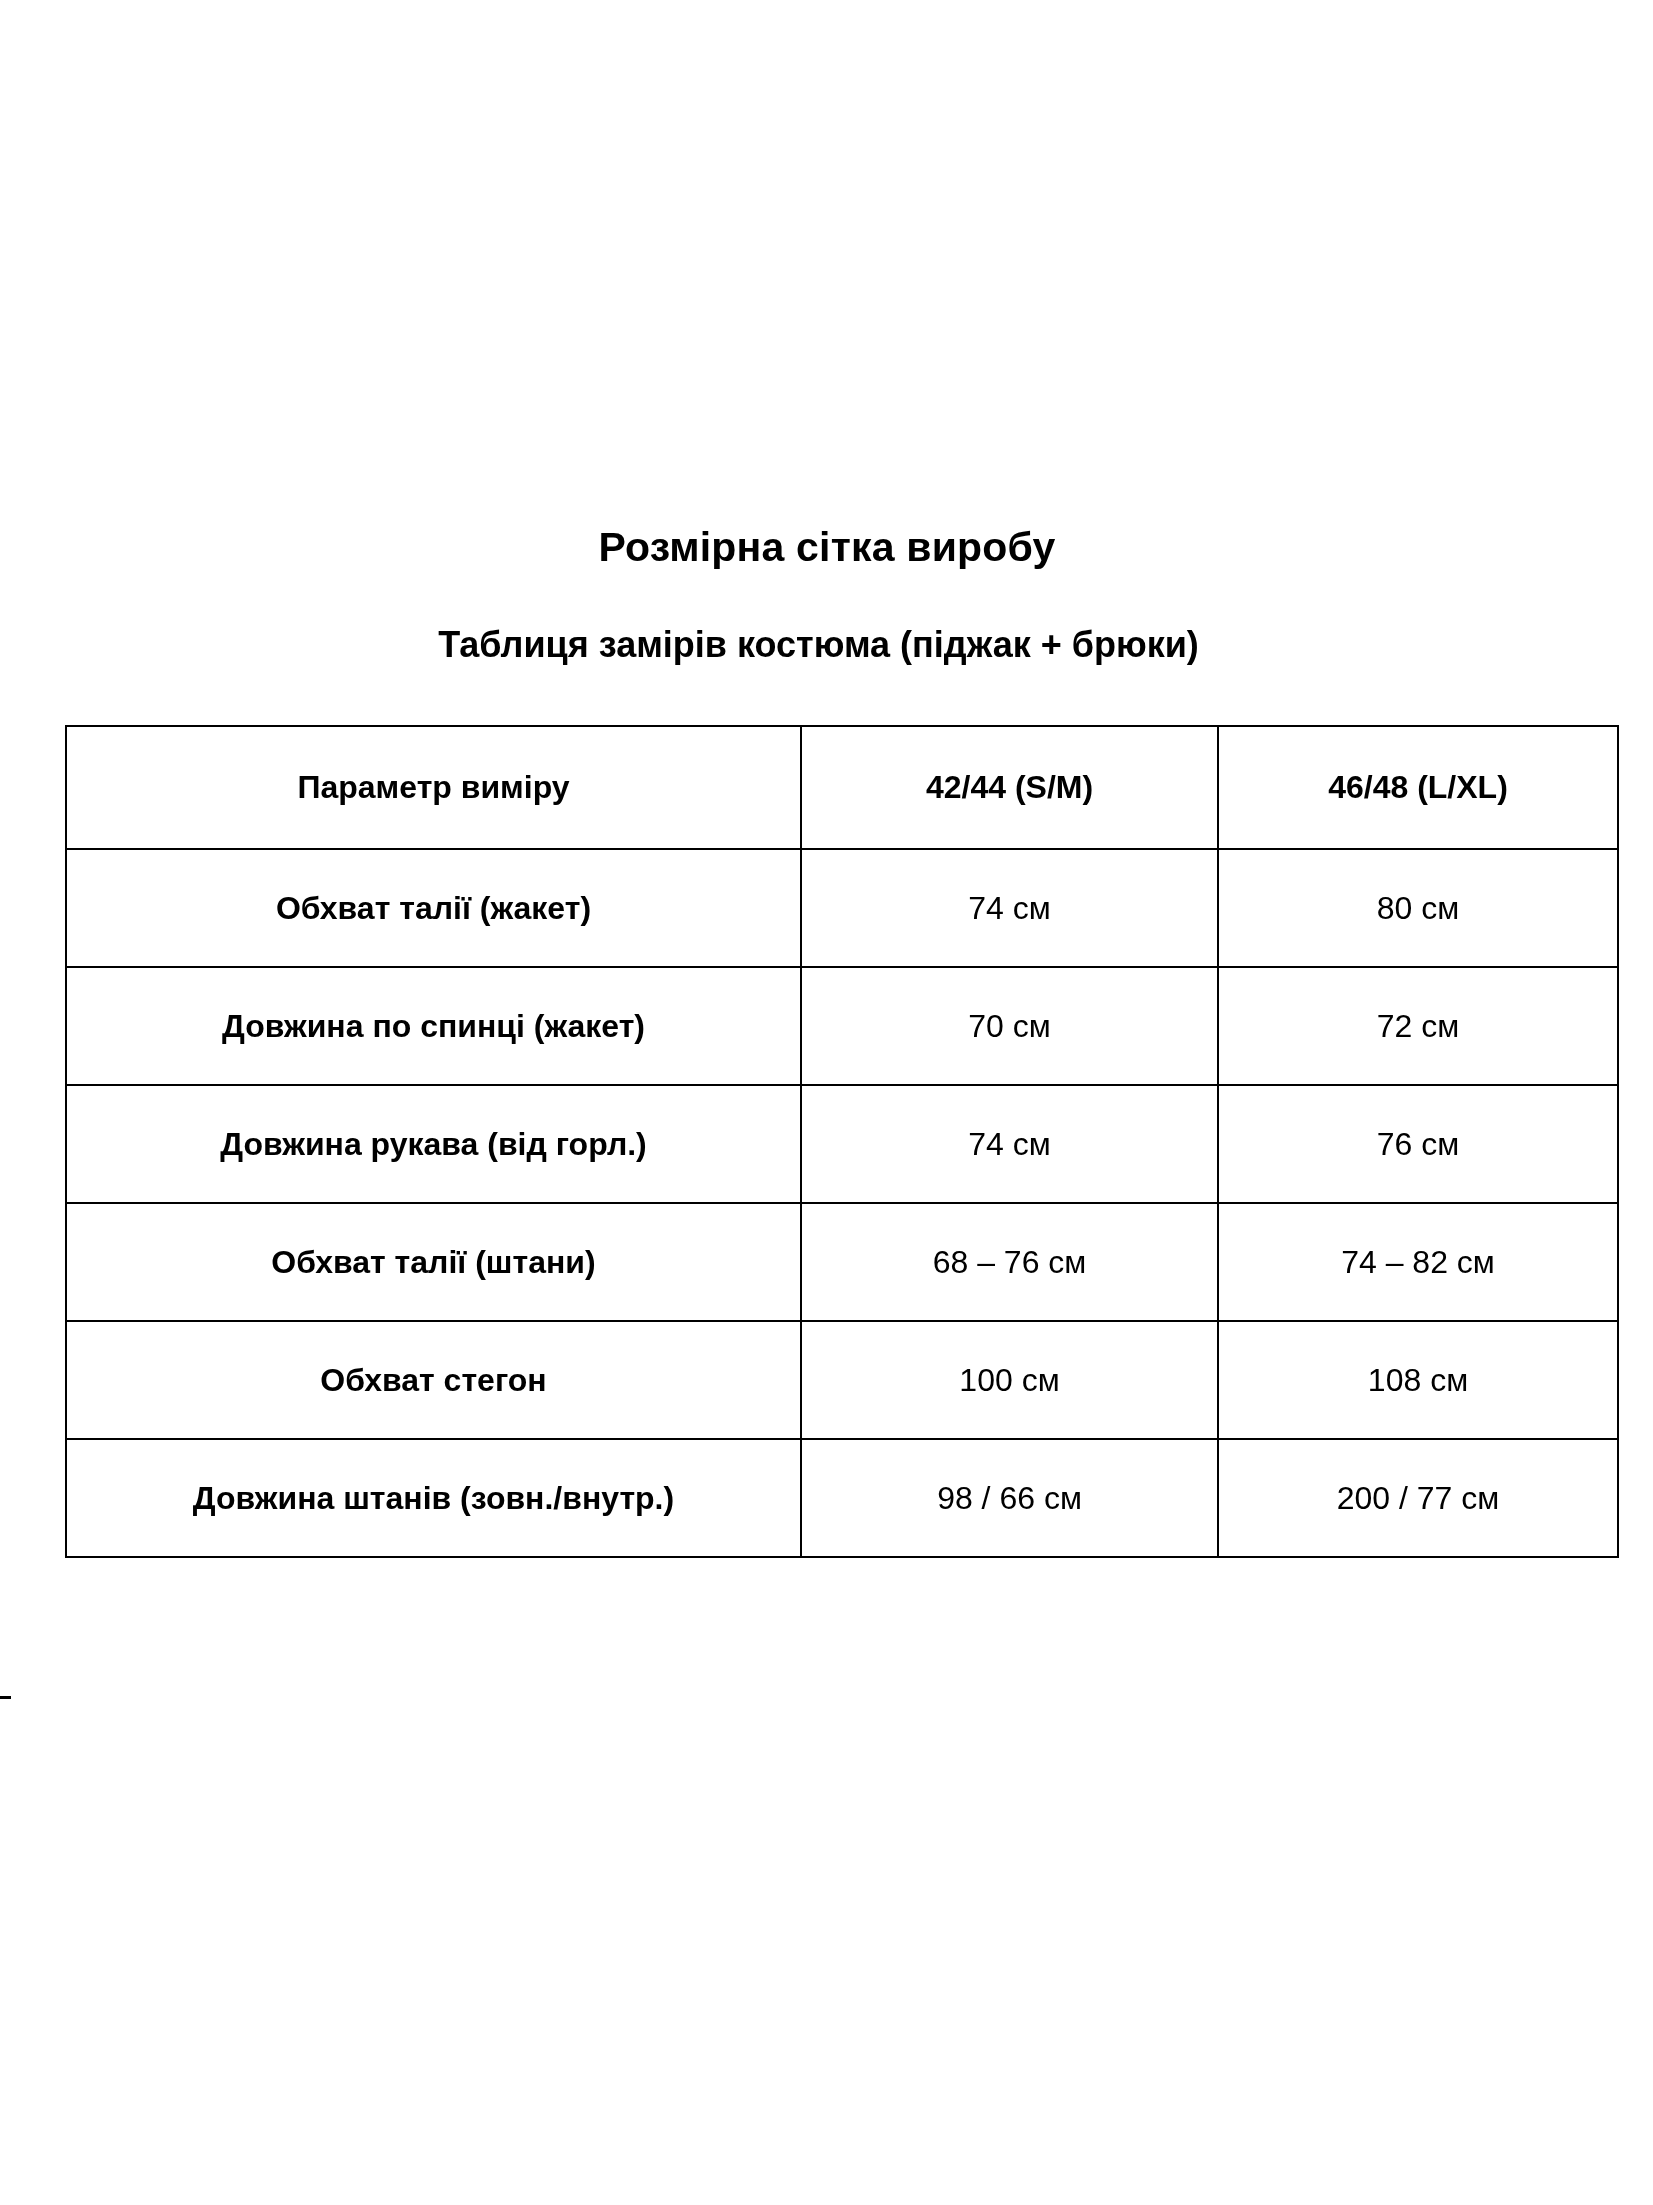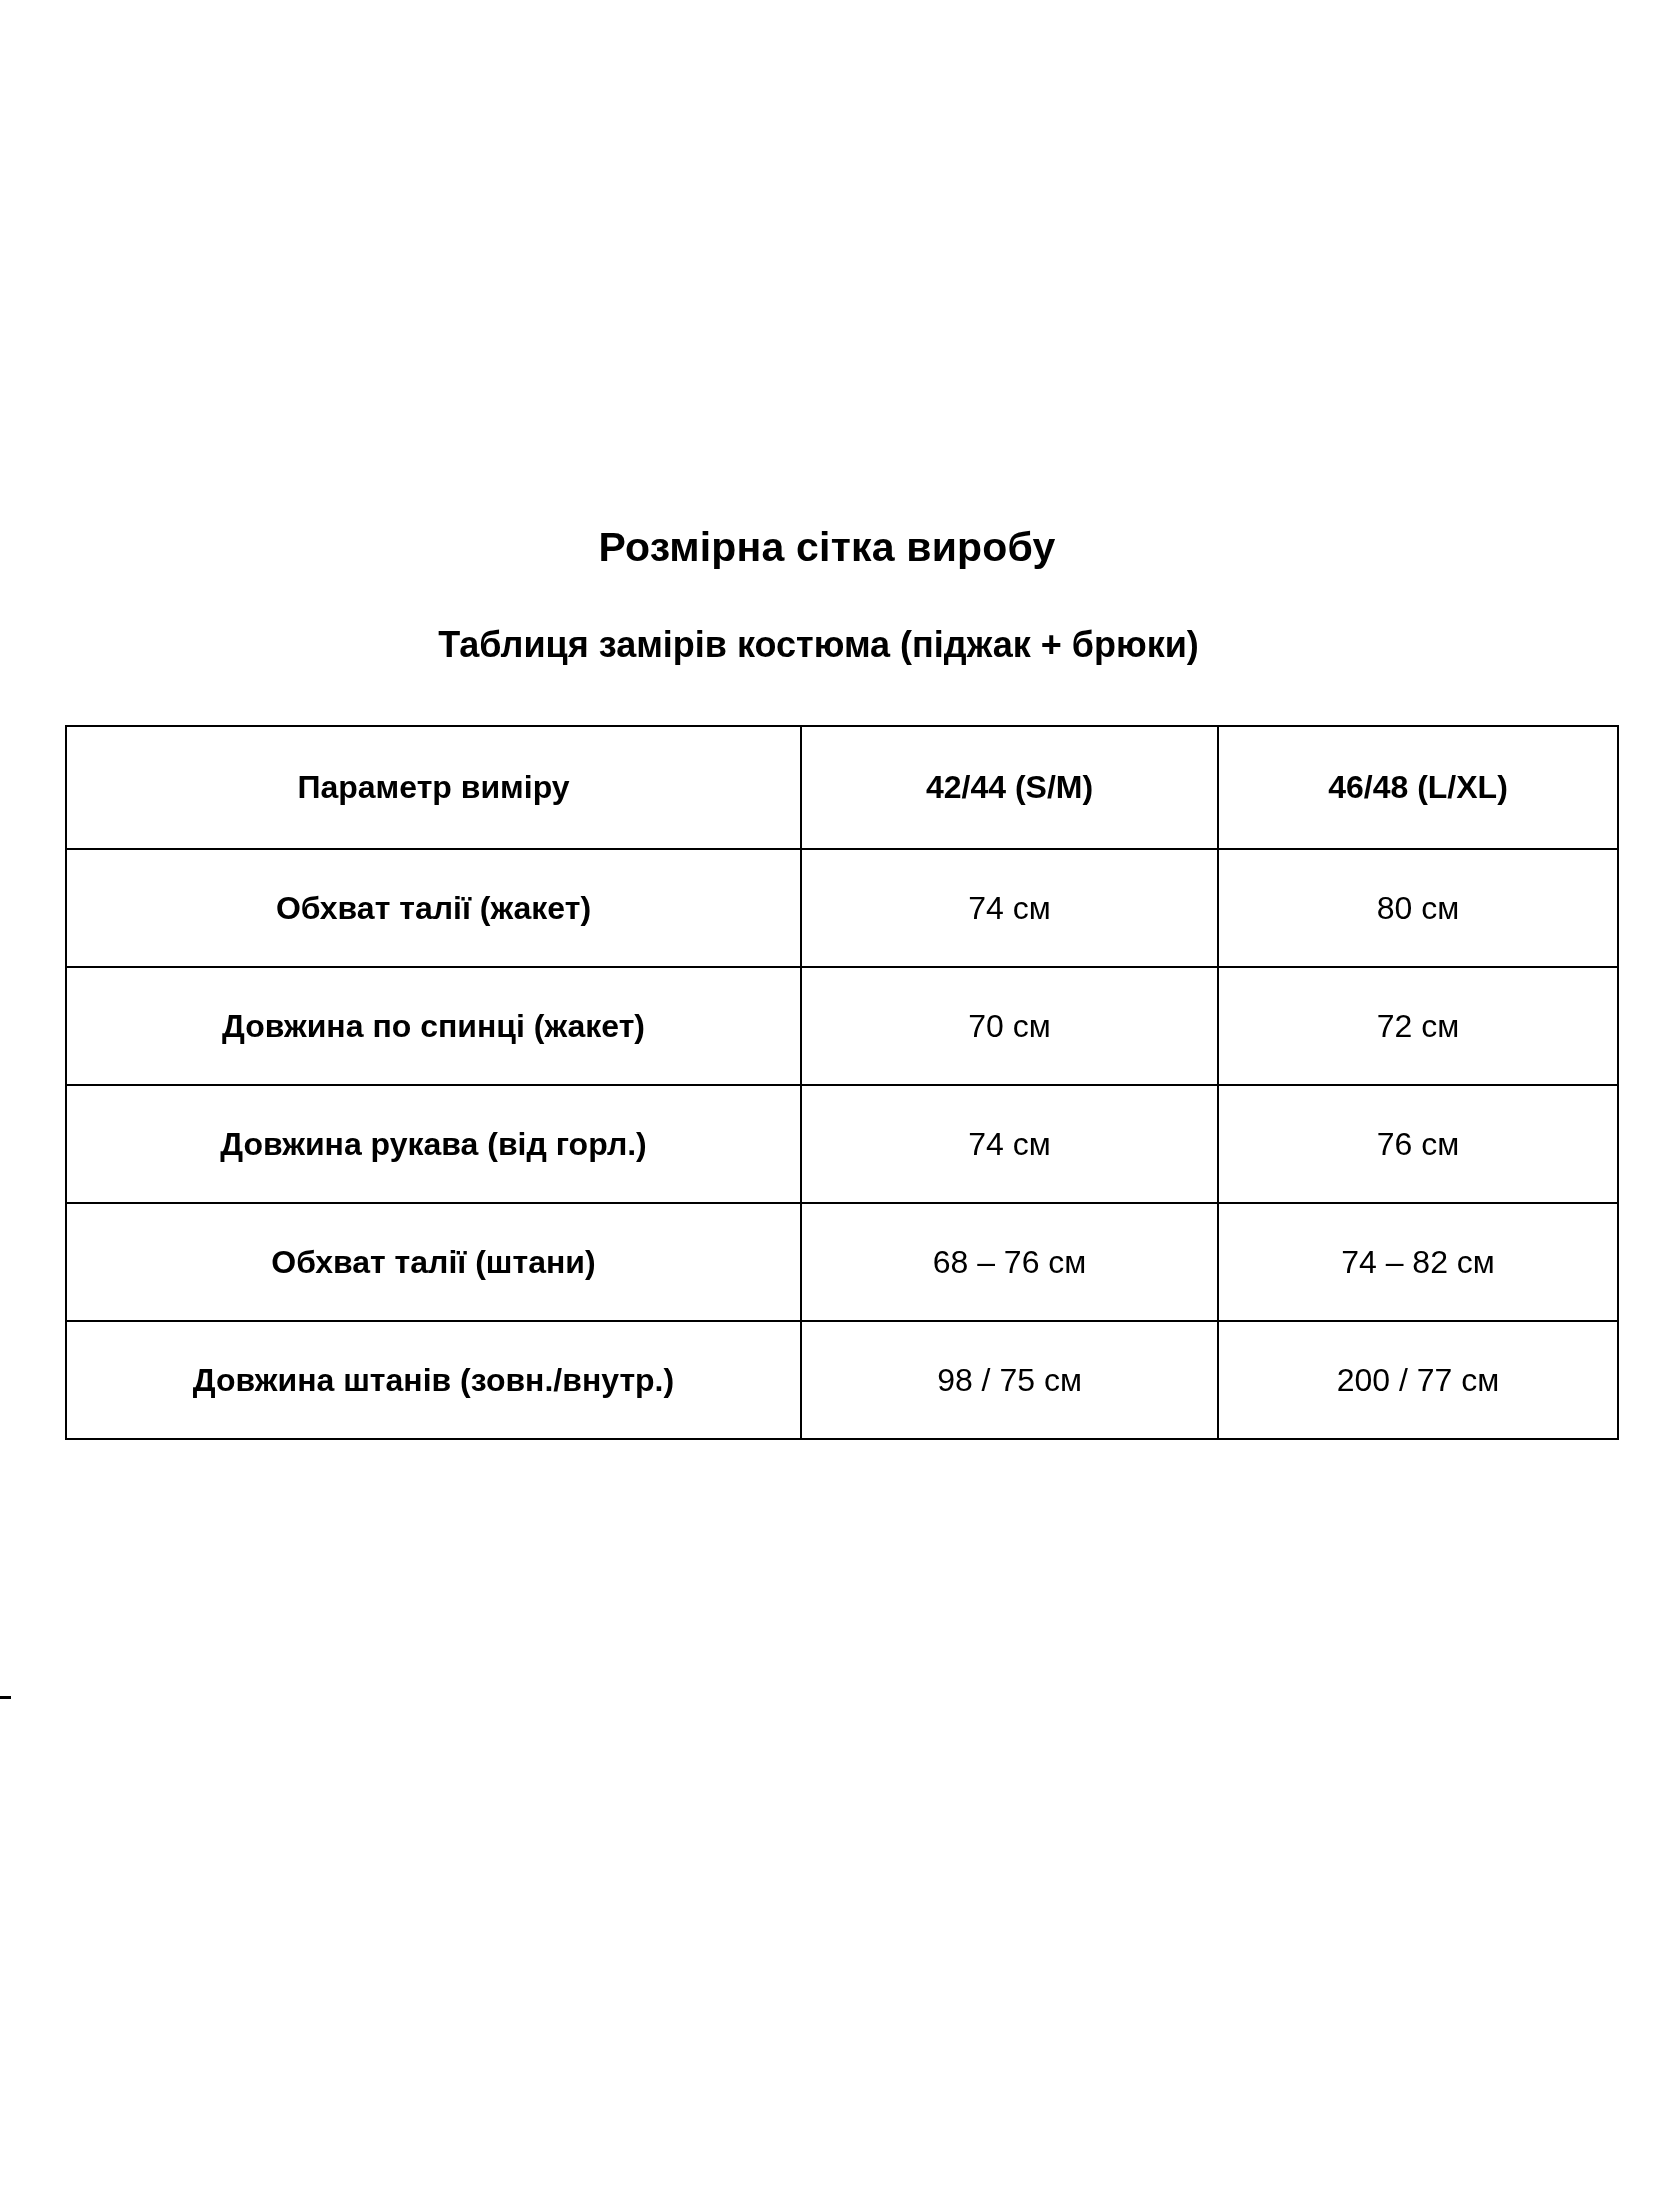--- a/index.html
+++ b/index.html
@@ -127,22 +127,27 @@
             <td class="param">Довжина рукава (від горл.)</td>
             <td class="val">74 см</td>
             <td class="val">76 см</td>
           </tr>
           <tr>
             <td class="param">Обхват талії (штани)</td>
             <td class="val">68 – 76 см</td>
             <td class="val">74 – 82 см</td>
           </tr>
           <tr>
+            <td class="param">Обхват стегон</td>
+            <td class="val">100 см</td>
+            <td class="val">108 см</td>
+          </tr>
+          <tr>
             <td class="param">Довжина штанів (зовн./внутр.)</td>
-            <td class="val">98 / 75 см</td>
+            <td class="val">98 / 66 см</td>
             <td class="val">200 / 77 см</td>
           </tr>
         </tbody>
       </table>
     </div>
 
   </div>
 
   <div class="tick"></div>
 

